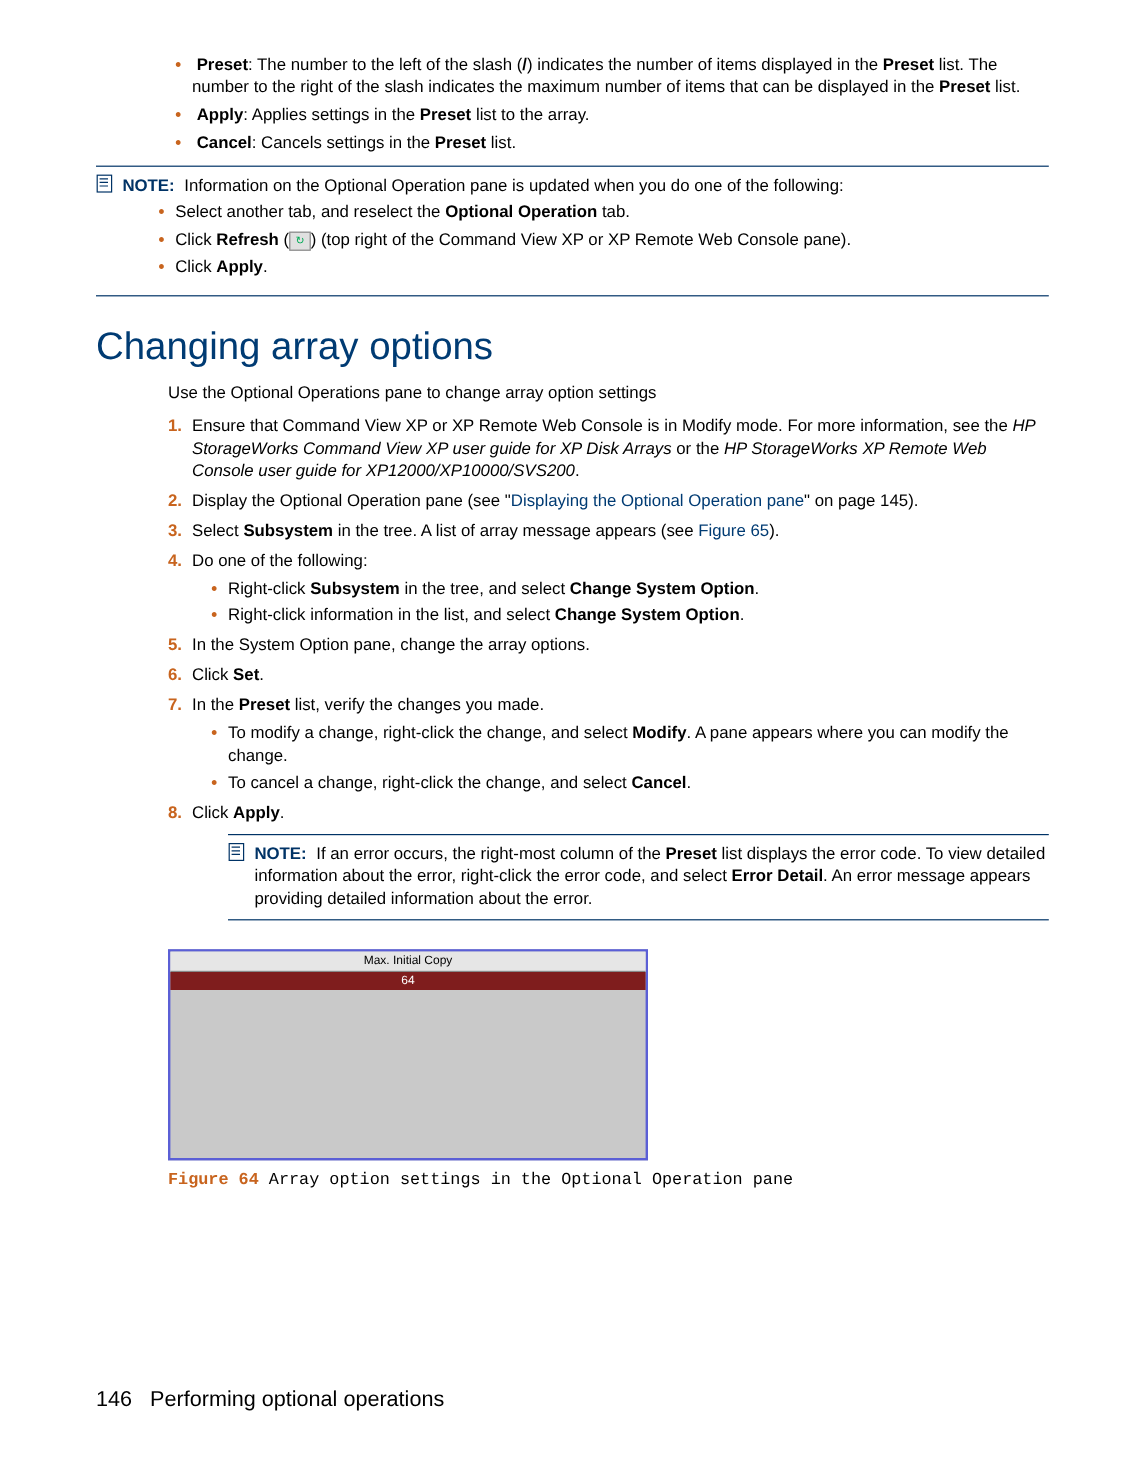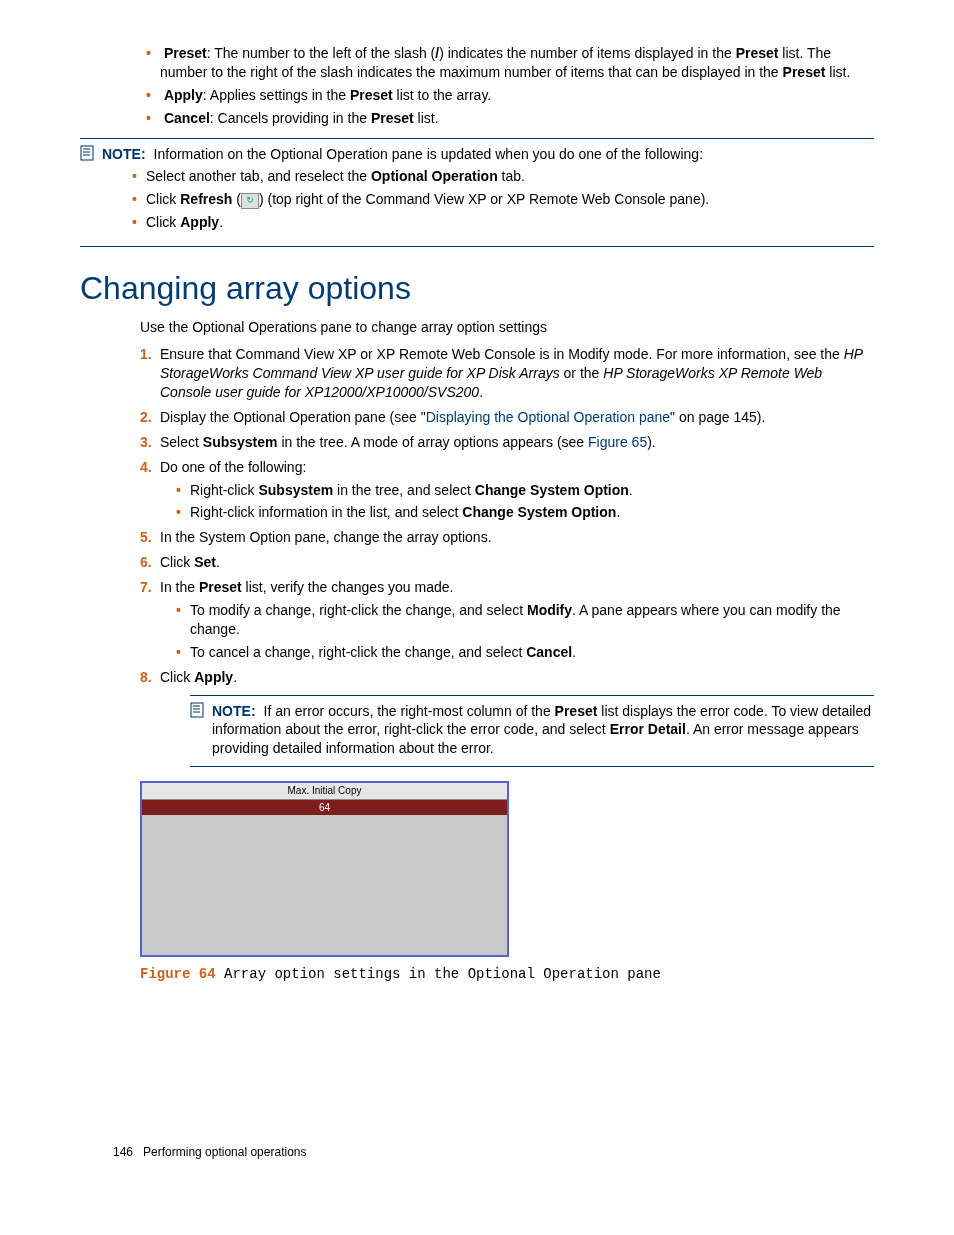--- a/index.html
+++ b/index.html
@@ -48,23 +48,23 @@
     font-family: Arial, sans-serif;
     font-weight: normal;
     font-size: 32px;
     color: #003b73;
     margin: 20px 0 8px 0;
   }
   a.doclink { color: #003b73; text-decoration: none; }
   .bold { font-weight: bold; }
   .italic { font-style: italic; }
   .figure-box {
-    width: 369px;
+    width: 400px;
     border: 2px solid #5b5fd6;
-    margin: 14px 0 4px 60px;
+    margin: 24px 0 4px 60px;
     background: #c9c9c9;
     box-sizing: border-box;
   }
   .figure-header {
     background: #e6e6e6;
     border-bottom: 1px solid #888;
     font-size: 10px;
     text-align: center;
     padding: 1px 0;
   }
@@ -74,22 +74,21 @@
     font-size: 10px;
     text-align: center;
     padding: 1px 0;
   }
   .figure-body { height: 140px; }
   .figure-caption { margin-left: 60px; margin-top: 8px; font-family: Liberation Mono, monospace; }
   .fig-label { color: #c8641e; font-weight: bold; }
   .footer {
     position: relative;
     margin-top: 160px;
-    font-size: 12px;
-    margin-left: 33px;
+    font-size: 18px;
   }
   .refresh-icon {
     display: inline-block;
     width: 16px; height: 14px;
     background: #e0e0e0;
     border: 1px solid #888;
     vertical-align: middle;
     position: relative;
     font-size: 9px;
     text-align: center;
@@ -103,21 +102,21 @@
 
 <div class="content-block">
   <ul class="small-bullet">
     <li>
       <span class="bold">Preset</span><span>: The number to the left of the slash (</span><span class="bold">/</span><span>) indicates the number of items displayed in the </span><span class="bold">Preset</span><span> list. The number to the right of the slash indicates the maximum number of items that can be displayed in the </span><span class="bold">Preset</span><span> list.</span>
     </li>
     <li>
       <span class="bold">Apply</span><span>: Applies settings in the </span><span class="bold">Preset</span><span> list to the array.</span>
     </li>
     <li>
-      <span class="bold">Cancel</span><span>: Cancels providing in the </span><span class="bold">Preset</span><span> list.</span>
+      <span class="bold">Cancel</span><span>: Cancels settings in the </span><span class="bold">Preset</span><span> list.</span>
     </li>
   </ul>
 </div>
 
 <hr class="note-rule">
 <div class="note-line">
   <span class="note-icon note-svg-icon">
     <svg width="16" height="16" viewBox="0 0 16 16">
         <rect x="1" y="1" width="12" height="14" fill="none" stroke="#003366" stroke-width="1"></rect>
         <line x1="3" y1="4" x2="10" y2="4" stroke="#003366"></line>
@@ -142,21 +141,21 @@
   <p style="margin:4px 0 8px 0;">Use the Optional Operations pane to change array option settings</p>
 
   <ol class="num">
     <li><span class="num-label">1.</span>
       <span>Ensure that Command View XP or XP Remote Web Console is in Modify mode. For more information, see the </span><span class="italic">HP StorageWorks Command View XP user guide for XP Disk Arrays</span><span> or the </span><span class="italic">HP StorageWorks XP Remote Web Console user guide for XP12000/XP10000/SVS200</span><span>.</span>
     </li>
     <li><span class="num-label">2.</span>
       <span>Display the Optional Operation pane (see "</span><a class="doclink">Displaying the Optional Operation pane</a><span>" on page 145).</span>
     </li>
     <li><span class="num-label">3.</span>
-      <span>Select </span><span class="bold">Subsystem</span><span> in the tree. A mode of array options appears (see </span><a class="doclink">Figure 65</a><span>).</span>
+      <span>Select </span><span class="bold">Subsystem</span><span> in the tree. A list of array message appears (see </span><a class="doclink">Figure 65</a><span>).</span>
     </li>
     <li><span class="num-label">4.</span>
       <span>Do one of the following:</span>
       <ul class="small-bullet" style="margin-left:10px;">
         <li><span>Right-click </span><span class="bold">Subsystem</span><span> in the tree, and select </span><span class="bold">Change System Option</span><span>.</span></li>
         <li><span>Right-click information in the list, and select </span><span class="bold">Change System Option</span><span>.</span></li>
       </ul>
     </li>
     <li><span class="num-label">5.</span><span>In the System Option pane, change the array options.</span></li>
     <li><span class="num-label">6.</span><span>Click </span><span class="bold">Set</span><span>.</span></li>

